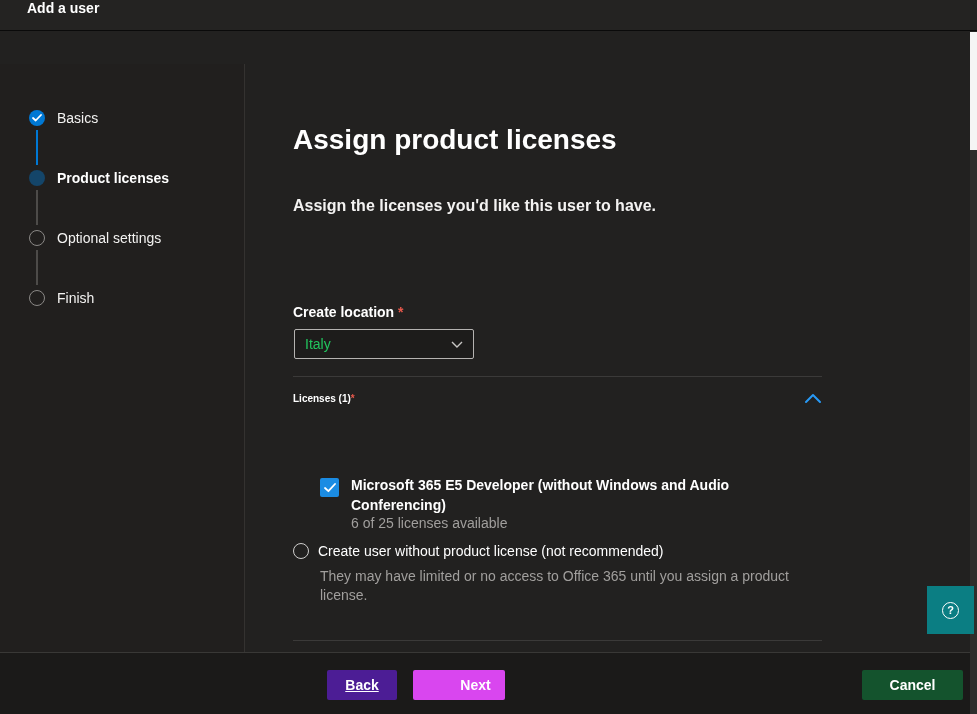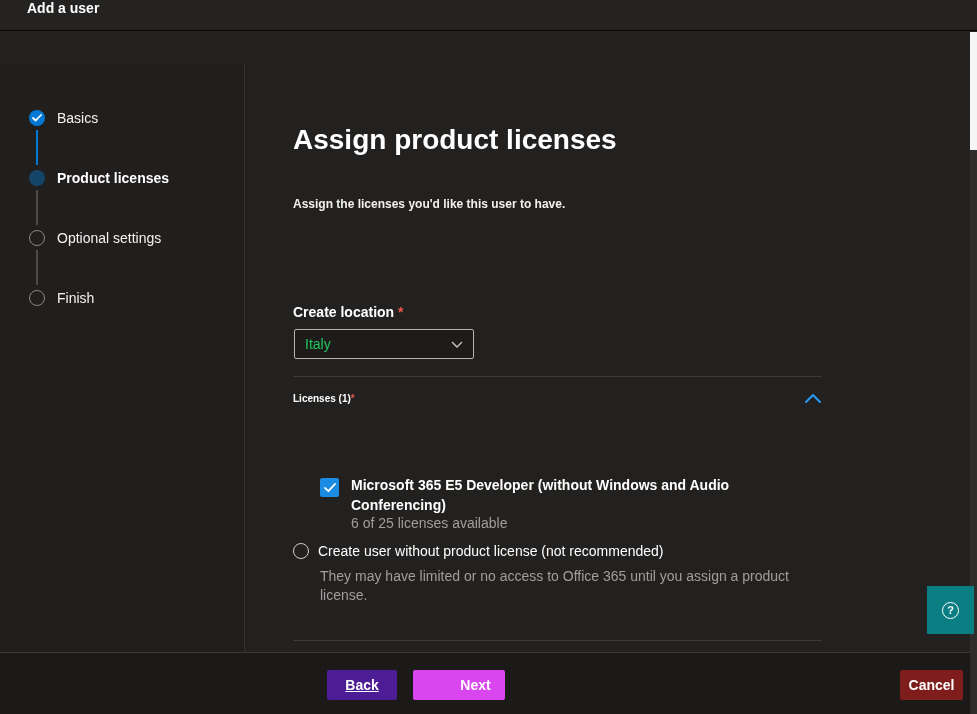--- a/index.html
+++ b/index.html
@@ -30,21 +30,21 @@
   .step-icon svg { position:absolute; top:4px; left:3px; }
   .step-label { font-size:14px; color:#f3f2f1; white-space:nowrap; }
   .step-label.current { font-weight:bold; color:#ffffff; }
   .connector { position:absolute; left:36px; width:2px; }
   .connector.blue { background:#0078d4; }
   .connector.gray { background:#4d4b49; }
 
   .main { position:absolute; top:0; left:246px; width:731px; height:619px; background:#222120; }
 
   .page-title { position:absolute; left:47px; top:60px; font-size:28px; font-weight:bold; color:#ffffff; }
-  .page-subtitle { position:absolute; left:47px; top:133px; font-size:12px; font-weight:bold; color:#f3f2f1; }
+  .page-subtitle { position:absolute; left:47px; top:133px; font-size:16px; font-weight:bold; color:#f3f2f1; }
 
   .field-label { position:absolute; left:47px; top:240px; font-size:14px; font-weight:bold; color:#ffffff; }
   .required { color:#e8584b; font-weight:bold; }
 
   .dropdown {
     position:absolute; left:48px; top:265px; width:180px; height:30px;
     background:#1d1c1b; border:1px solid #b5b3b1; border-radius:2px;
     display:flex; align-items:center; justify-content:space-between;
     padding:0 10px; cursor:pointer;
   }
@@ -88,21 +88,21 @@
     position:absolute; left:0; top:652px; width:977px; height:62px;
     background:#1b1a19; border-top:1px solid #39383 6;
     border-top:1px solid #393836;
   }
   .btn {
     position:absolute; top:17px; height:30px; border:none; border-radius:2px;
     font-family:inherit; font-size:14px; font-weight:bold; color:#ffffff; cursor:pointer;
   }
   .btn.back { left:327px; width:70px; background:#4c1d95;text-decoration:underline; }
   .btn.next { left:413px; width:92px; background:#d946ef;padding-left:33px; }
-  .btn.cancel { right:14px; width:63px; background:#7f1d1d;text-align:center; }
+  .btn.cancel { right:14px; width:101px; background:#14532d;text-align:center; }
 
   
   .scrollbar-track { position:absolute; top:32px; right:0; width:7px; height:682px; background:#2e2d2c; z-index:5; }
   .scrollbar-thumb { position:absolute; top:0; left:0; width:7px; height:118px; background:#f5f5f5; cursor:pointer; }
   .help-button {
     position:absolute; top:586px; right:3px; width:47px; height:48px;
     background:#0b7e83; z-index:6; display:flex; align-items:center; justify-content:center; cursor:pointer;
   }
   .help-glyph {
     width:17px; height:17px; border:1.5px solid #ffffff; border-radius:50%;

